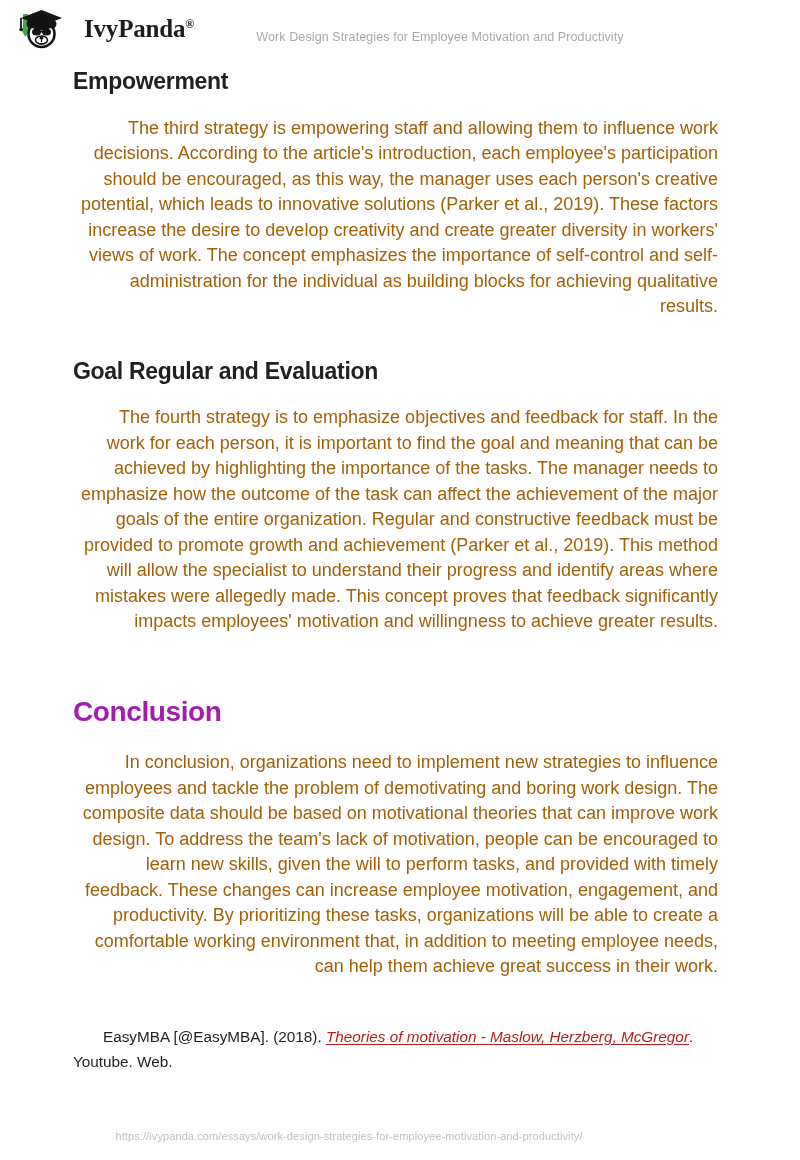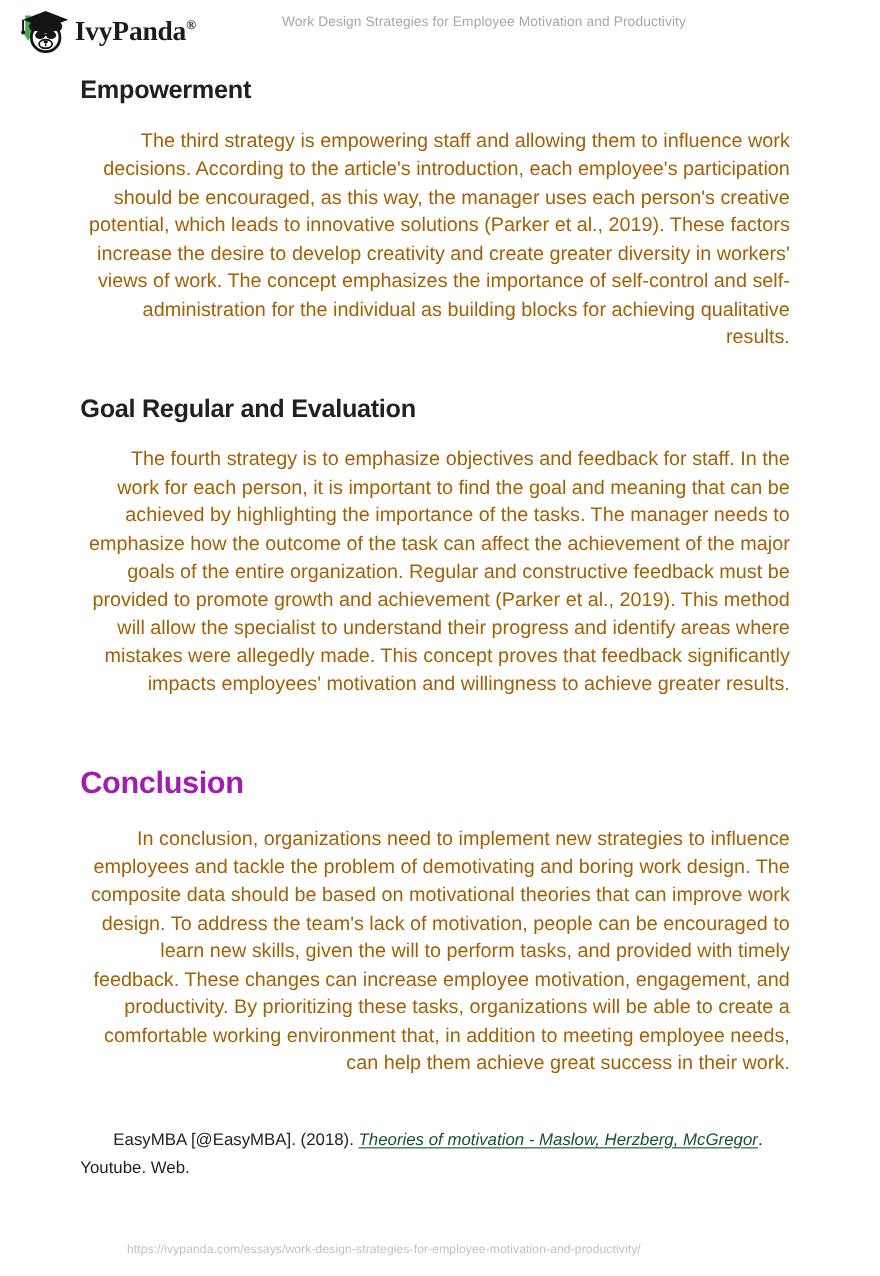--- a/index.html
+++ b/index.html
@@ -23,21 +23,21 @@
     left: 0;
     width: 800px;
     height: 56px;
   }
   .brand {
     position: absolute;
     left: 14px;
     top: 6px;
     display: flex;
     align-items: center;
-    gap: 4px;
+    gap: 20px;
   }
   .brand-logo {
     width: 50px;
     height: 44px;
     display: block;
   }
   .brand-name {
     font-family: "Liberation Serif", serif;
     font-size: 25px;
     font-weight: 700;
@@ -49,21 +49,21 @@
   .brand-reg {
     font-family: "Liberation Serif", serif;
     font-size: 12px;
     vertical-align: super;
     font-weight: 700;
   }
   .header-title {
     position: absolute;
     left: 0;
     right: 0;
-    top: 13px;
+    top: 30px;
     text-align: center;
     font-size: 12.5px;
     color: #a8a8a8;
     font-family: "Liberation Sans", sans-serif;
     letter-spacing: 0.1px;
     padding-left: 80px;
   }
 
   
   .content {
@@ -103,21 +103,21 @@
   .spacer-md { height: 12px; }
 
   p.reference {
     font-size: 15.3px;
     line-height: 25.5px;
     margin: 0 0 22px 0;
     text-indent: 30px;
     color: #1f1f1f;
   }
   a.ref-link {
-    color: #14532d;
+    color: #b91c1c;
     text-decoration: underline;
     text-underline-offset: 2px;
   }
   a.ref-link.italic { font-style: italic; }
   em.ref-italic { font-style: italic; }
 
   
   .page-footer {
     position: absolute;
     left: 0;

